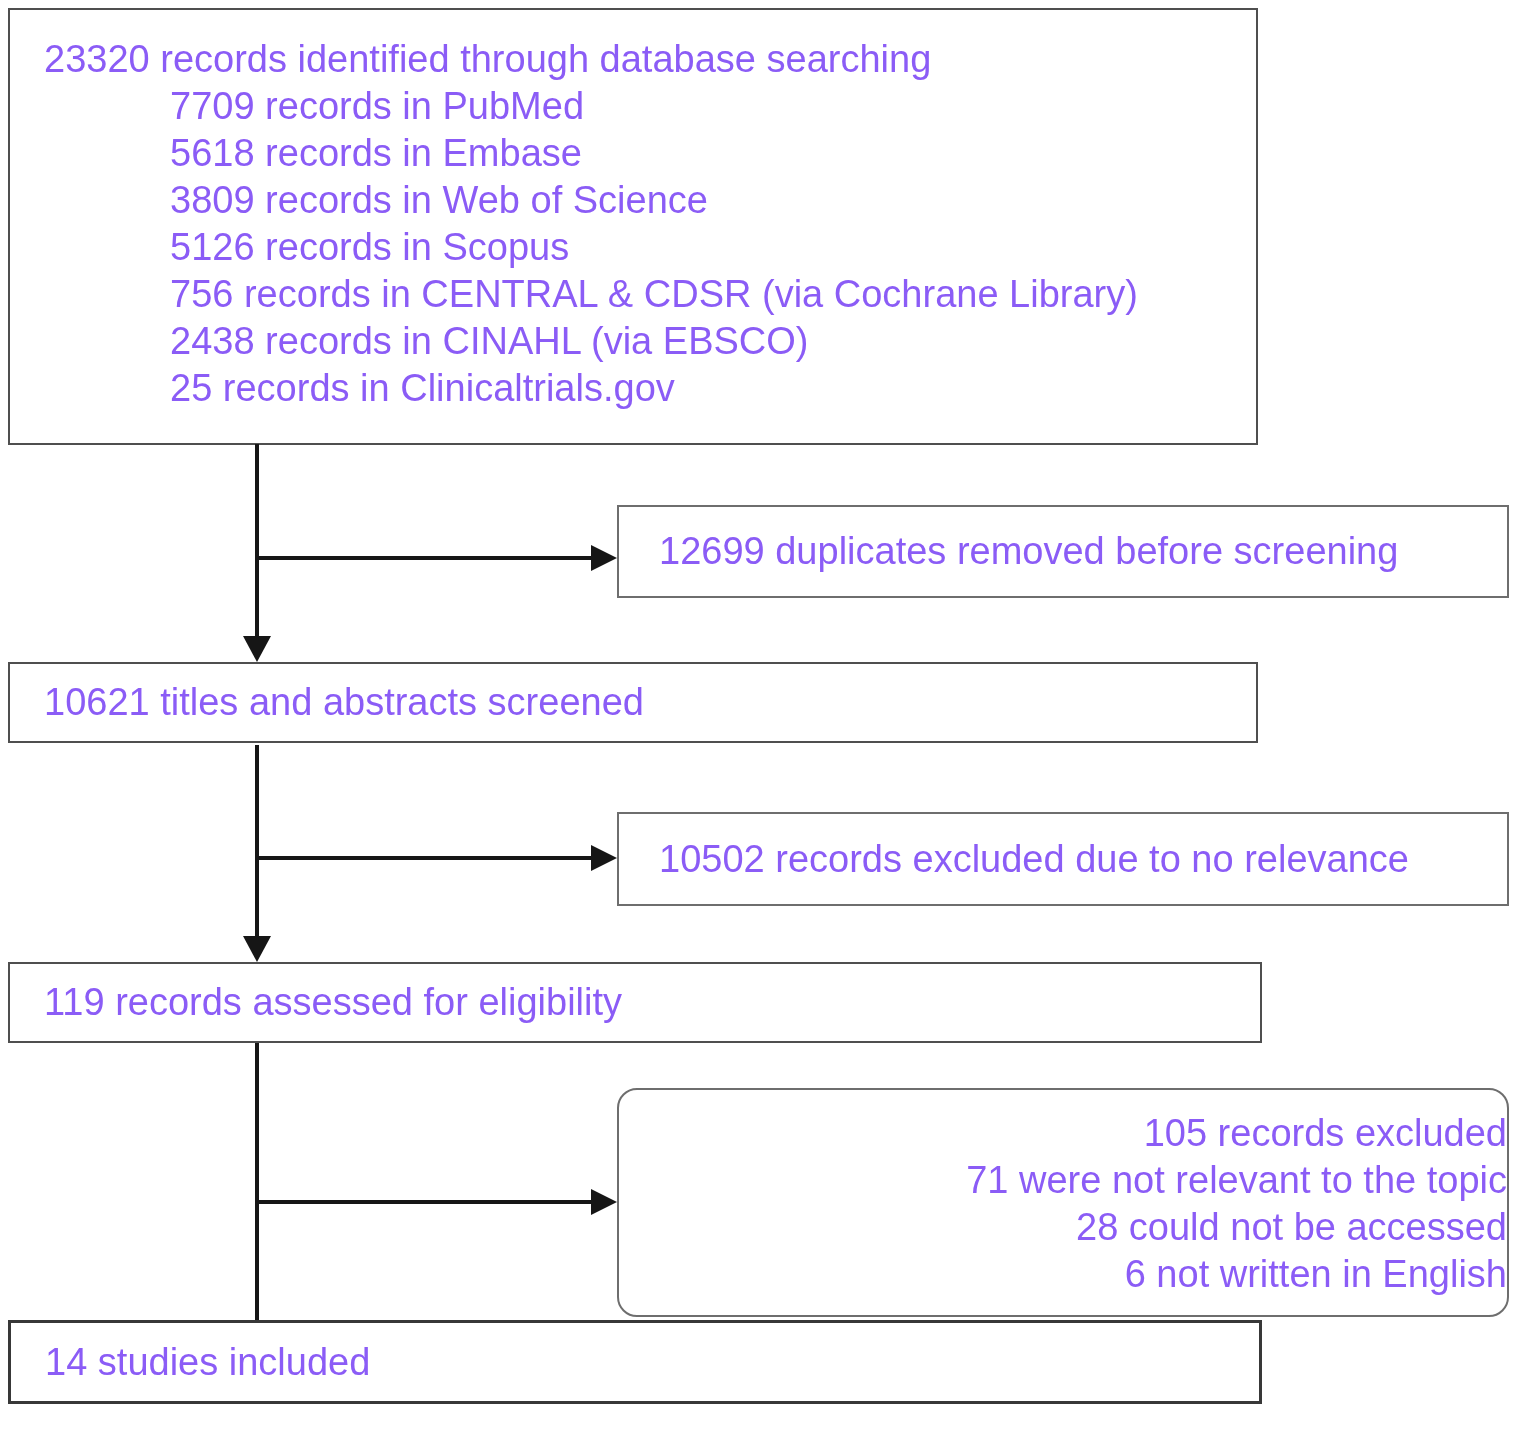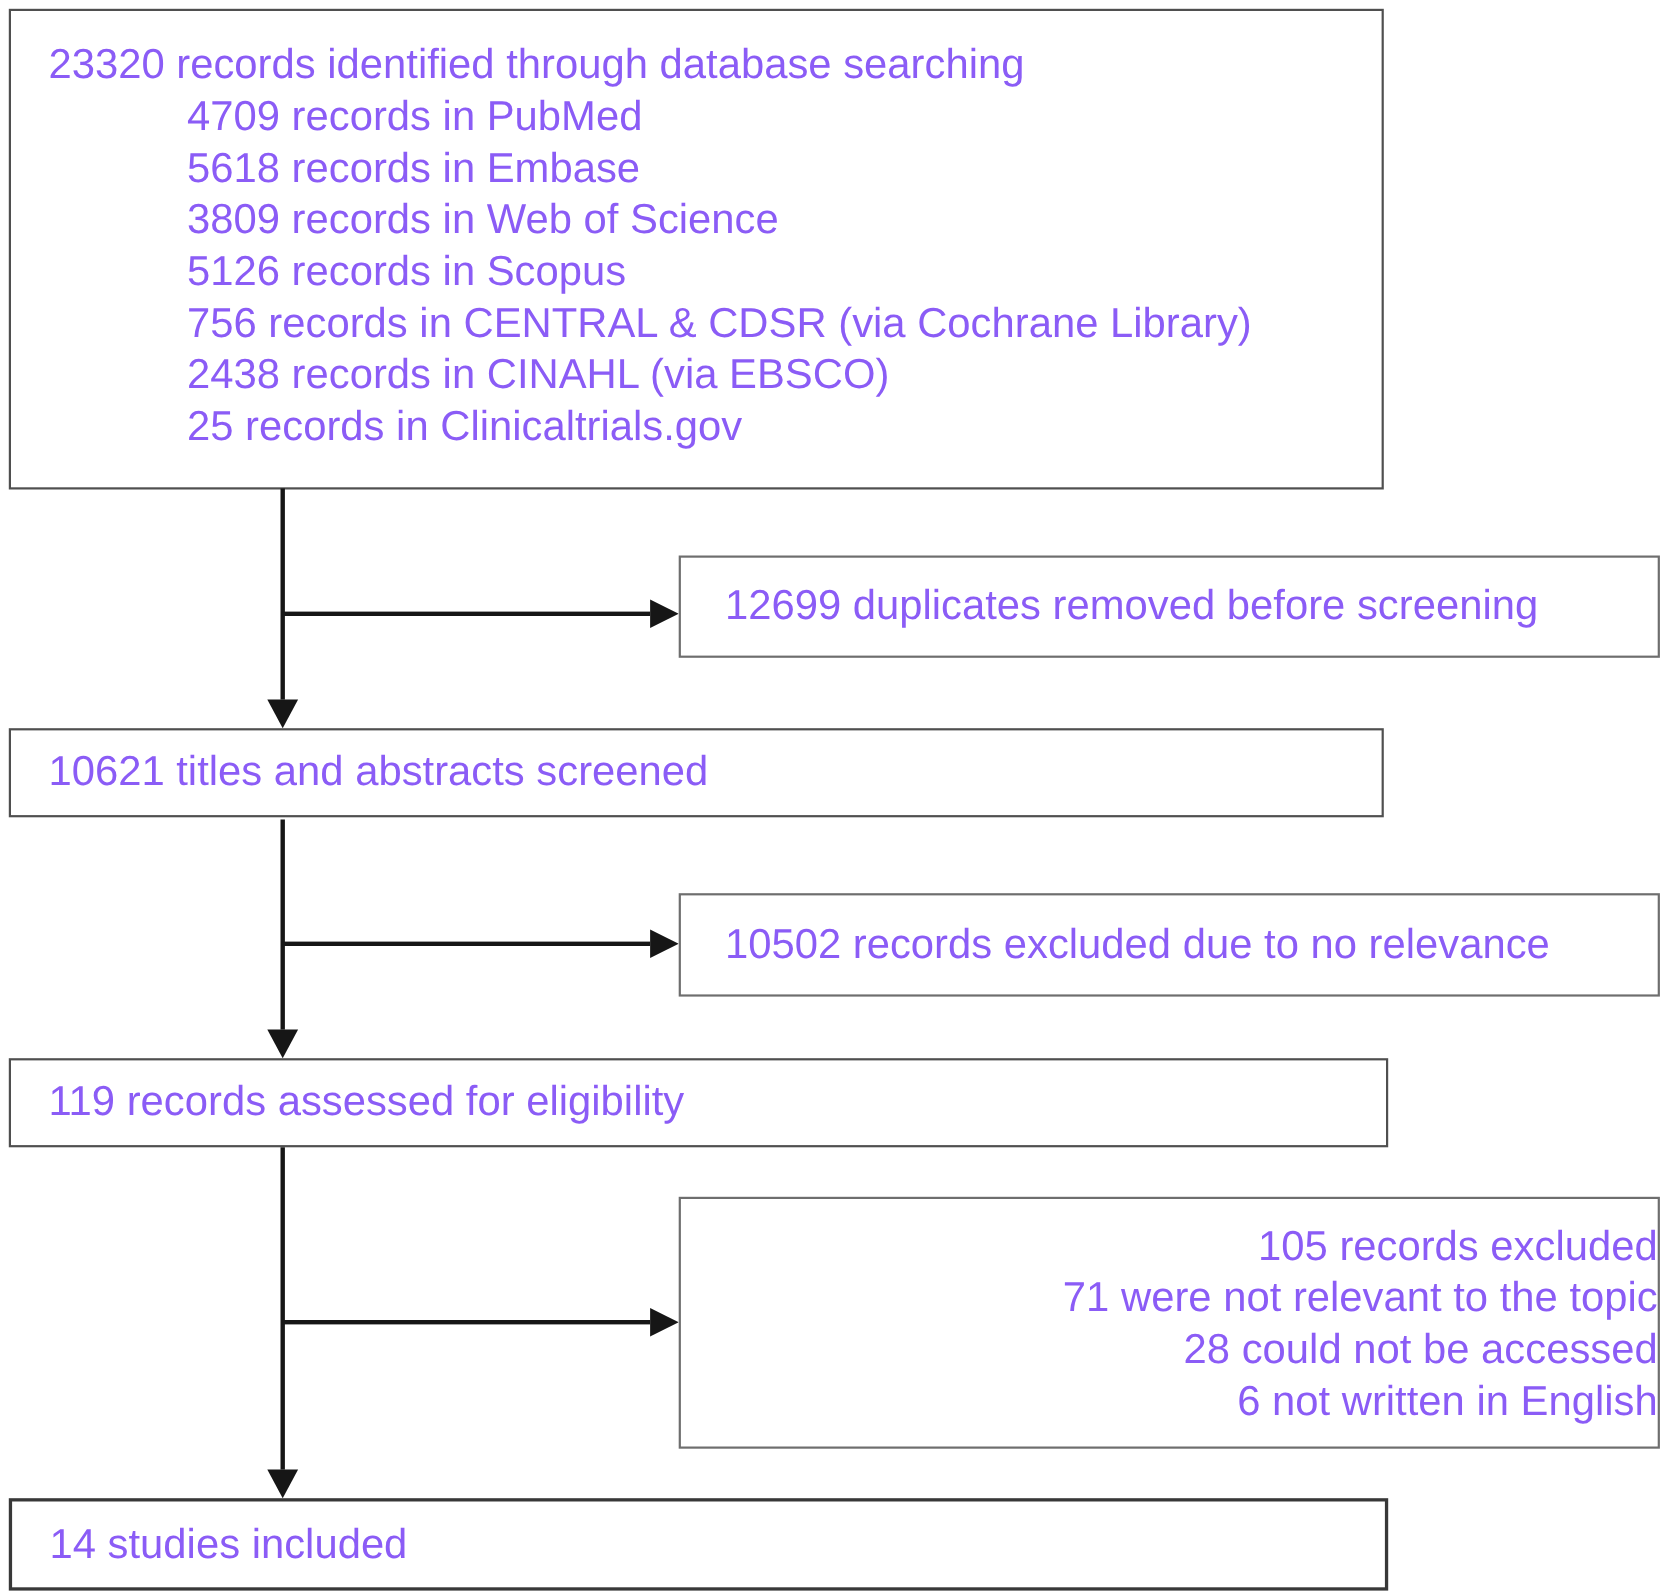--- a/index.html
+++ b/index.html
@@ -71,21 +71,21 @@
     border-left: 26px solid #161616;
   }
 </style>
 </head>
 <body>
 
 <div class="canvas">
 
   <div class="box box-main multiline-top pad-main" style="left:8px; top:8px; width:1250px; height:437px;">
     <div class="line">23320 records identified through database searching</div>
-    <div class="line indent-main">4709 records in PubMed</div>
+    <div class="line indent-main">7709 records in PubMed</div>
     <div class="line indent-main">5618 records in Embase</div>
     <div class="line indent-main">3809 records in Web of Science</div>
     <div class="line indent-main">5126 records in Scopus</div>
     <div class="line indent-main">756 records in CENTRAL &amp; CDSR (via Cochrane Library)</div>
     <div class="line indent-main">2438 records in CINAHL (via EBSCO)</div>
     <div class="line indent-main">25 records in Clinicaltrials.gov</div>
   </div>
 
   <div class="vline" style="left:255px; top:444px; height:192px;"></div>
   <div class="head-down" style="left:243px; top:636px;"></div>
@@ -111,24 +111,24 @@
 
   <div class="box box-main vcenter pad-main" style="left:8px; top:962px; width:1254px; height:81px;">
     <div class="line">119 records assessed for eligibility</div>
   </div>
 
   <div class="vline" style="left:255px; top:1043px; height:293px;"></div>
   <div class="head-down" style="left:243px; top:1336px;"></div>
   <div class="hline" style="left:257px; top:1200px; width:334px;"></div>
   <div class="head-right" style="left:591px; top:1189px;"></div>
 
-  <div class="box box-side multiline-top-side pad-side" style="left:617px; top:1088px; width:892px; height:229px;">
+  <div class="box box-side multiline-top-side pad-side" style="left:617px; top:1088px; width:892px; height:229px;border-radius:20px;">
     <div class="line">105 records excluded</div>
     <div class="line indent-side">71 were not relevant to the topic</div>
     <div class="line indent-side">28 could not be accessed</div>
     <div class="line indent-side">6 not written in English</div>
   </div>
 
-  <div class="box box-strong vcenter pad-main" style="left:8px; top:1362px; width:1254px; height:84px;">
+  <div class="box box-strong vcenter pad-main" style="left:8px; top:1320px; width:1254px; height:84px;">
     <div class="line">14 studies included</div>
   </div>
 
 </div>
 
 </body></html>

